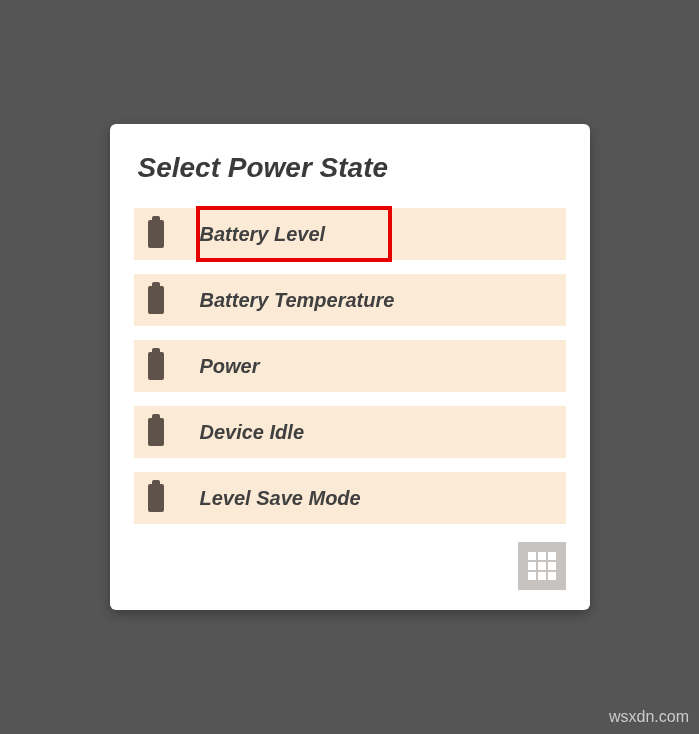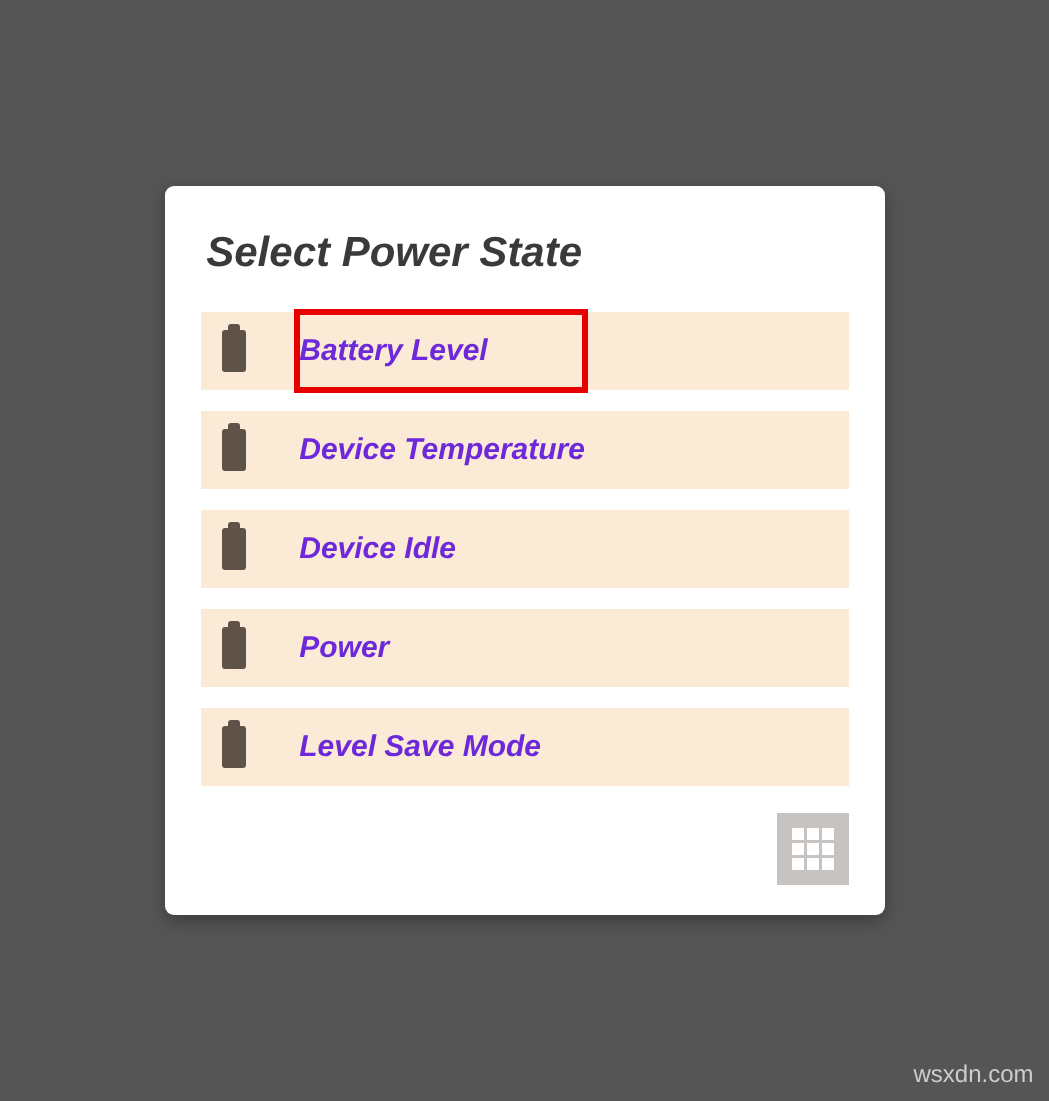--- a/index.html
+++ b/index.html
@@ -63,21 +63,21 @@
       top: -4px;
       left: 50%;
       transform: translateX(-50%);
       width: 8px;
       height: 4px;
       background: #5e5249;
       border-radius: 2px 2px 0 0;
     }
     .item-label {
       font-size: 20px;
-      color: #6d28d9;
+      color: #404040;
       font-style: italic;
       font-weight: bold;
     }
     .highlight-box {
       position: absolute;
       border: 4px solid #e60000;
       top: -2px;
       left: 62px;
       width: 196px;
       height: 56px;
@@ -127,31 +127,31 @@
   <div class="list">
 
     <div class="list-item">
       <div class="battery-icon"></div>
       <div class="item-label">Battery Level</div>
       <div class="highlight-box"></div>
     </div>
 
     <div class="list-item">
       <div class="battery-icon"></div>
-      <div class="item-label">Device Temperature</div>
+      <div class="item-label">Battery Temperature</div>
+    </div>
+
+    <div class="list-item">
+      <div class="battery-icon"></div>
+      <div class="item-label">Power</div>
     </div>
 
     <div class="list-item">
       <div class="battery-icon"></div>
       <div class="item-label">Device Idle</div>
-    </div>
-
-    <div class="list-item">
-      <div class="battery-icon"></div>
-      <div class="item-label">Power</div>
     </div>
 
     <div class="list-item">
       <div class="battery-icon"></div>
       <div class="item-label">Level Save Mode</div>
     </div>
 
   </div>
 
   <div class="footer">

